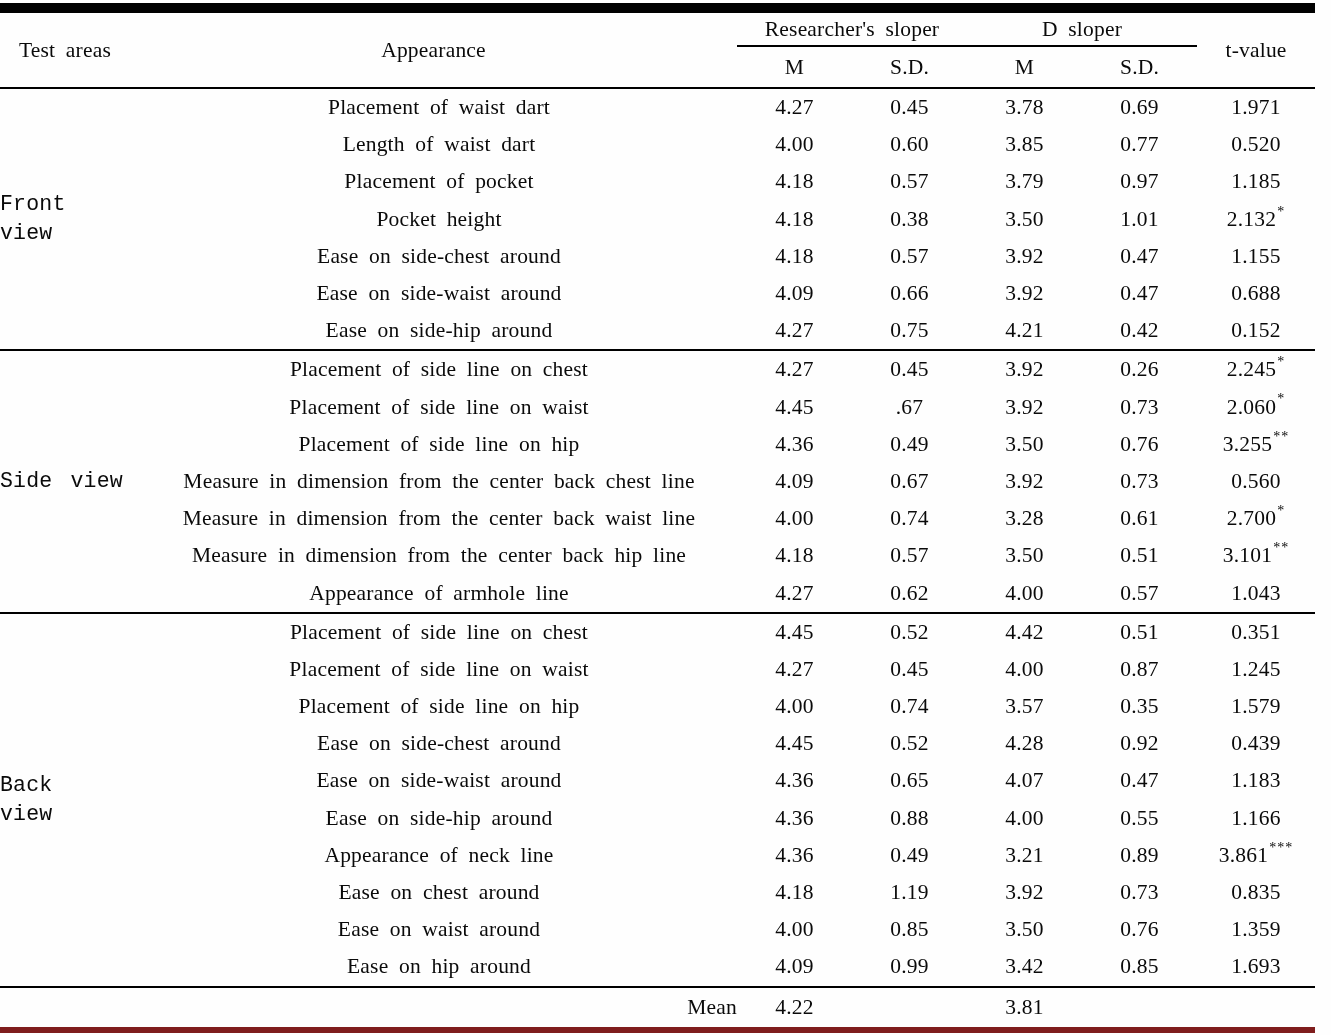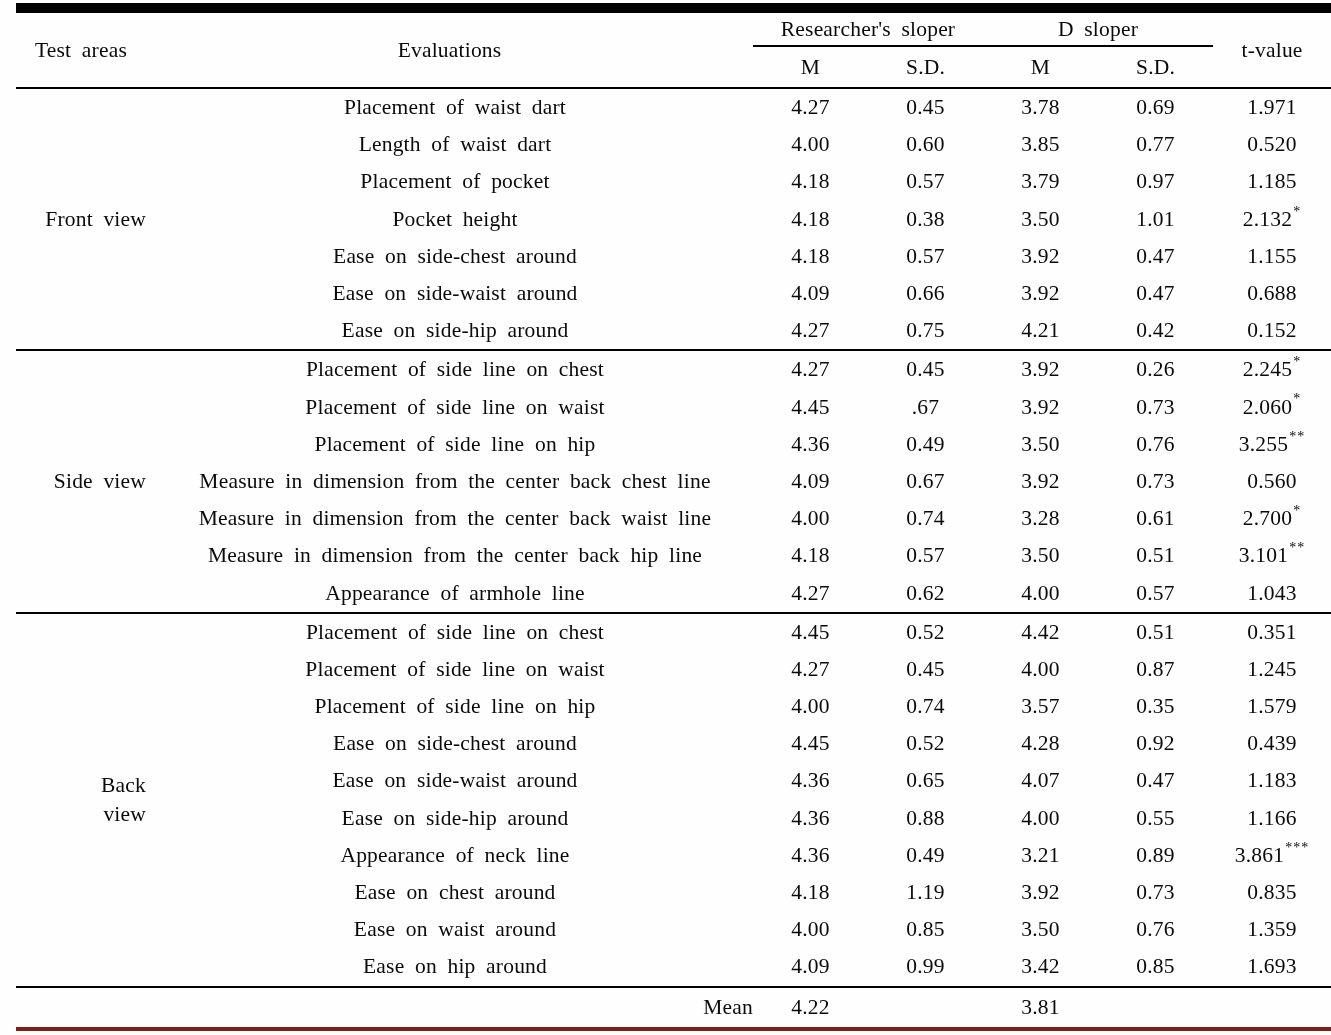--- a/index.html
+++ b/index.html
@@ -9,27 +9,27 @@
   }
   .page {
     position: relative;
     width: 1331px;
     height: 1035px;
     background: #fefefe;
     overflow: hidden;
   }
   table.eval-table {
     position: absolute;
-    left: 16px;
+    left: 0;
     top: 3px;
     width: 1315px;
     border-collapse: collapse;
     table-layout: fixed;
     border-top: 10px solid #000;
-    border-bottom: 4px solid #7f1d1d;
+    border-bottom: 6px solid #7f1d1d;
     font-family: "Liberation Serif", "DejaVu Serif", serif;
     font-size: 21.5px;
     color: #0a0a0a;
     word-spacing: 5px;
     letter-spacing: 0.2px;
   }
   th { font-weight: normal; padding: 0; }
   td { padding: 0; }
 
   thead tr.r1 th { height: 32px; vertical-align: middle; text-align: center; }
@@ -39,23 +39,24 @@
 
   tbody td {
     height: 37.2px;
     vertical-align: middle;
     text-align: center;
     white-space: nowrap;
     overflow: hidden;
   }
   td.eval { text-align: center; padding-left: 11px; }
   td.area-cell {
-    text-align: right;
+    text-align: left;
     white-space: pre-line;
     line-height: 1.35;
+    font-family: Liberation Mono, monospace;
   }
   tr.sep td { border-top: 2px solid #000; }
   tr.mean-row td { height: 39px; }
   td.mean-label-cell { text-align: right; padding-left: 75px; }
 
   sup.sig {
     font-size: 14px;
     letter-spacing: 1px;
     position: relative;
     top: -2px;
@@ -74,21 +75,21 @@
       <col style="width:607px">
       <col style="width:115px">
       <col style="width:115px">
       <col style="width:115px">
       <col style="width:115px">
       <col style="width:118px">
     </colgroup>
     <thead>
       <tr class="r1">
         <th rowspan="2" class="h-bottom">Test areas</th>
-        <th rowspan="2" class="h-bottom">Evaluations</th>
+        <th rowspan="2" class="h-bottom">Appearance</th>
         <th colspan="2" class="grp">Researcher's sloper</th>
         <th colspan="2" class="grp">D sloper</th>
         <th rowspan="2" class="h-bottom">t-value</th>
       </tr>
       <tr class="r2">
         <th class="h-bottom">M</th>
         <th class="h-bottom">S.D.</th>
         <th class="h-bottom">M</th>
         <th class="h-bottom">S.D.</th>
       </tr>

